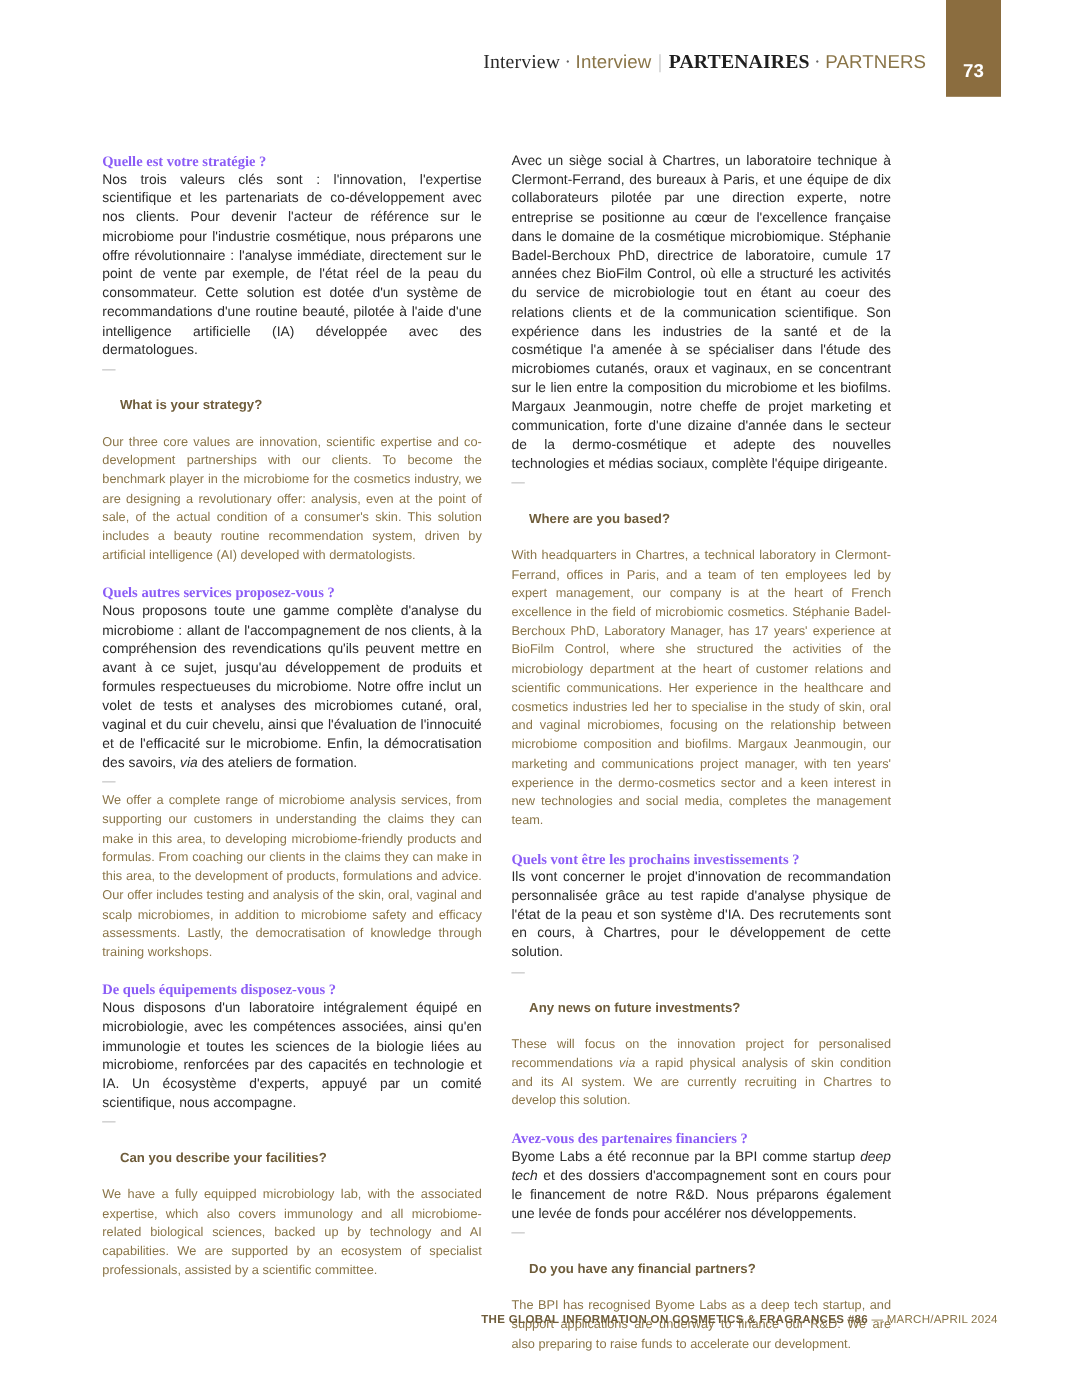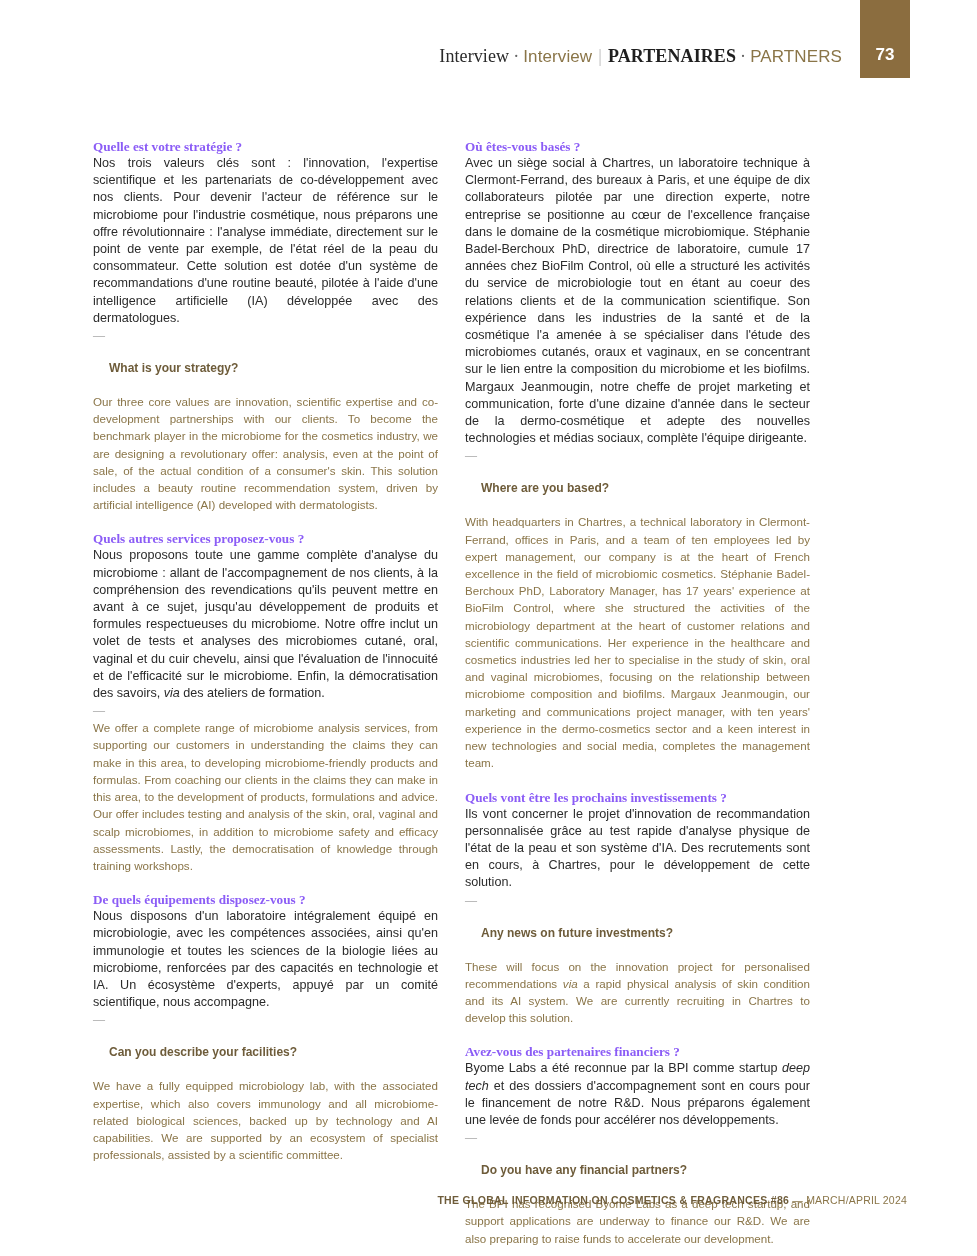--- a/index.html
+++ b/index.html
@@ -4,21 +4,21 @@
 <style>
   html, body { margin:0; padding:0; background:#ffffff; }
   body { width:977px; height:1256px; position:relative; overflow:hidden; font-family:"Liberation Serif", serif; color:#2a2a2a; }
   .header { position:absolute; top:0; left:0; width:977px; height:80px; }
   .header-text { position:absolute; right:135px; top:46px; font-size:18px; white-space:nowrap; letter-spacing:0.1px; }
   .h-fr { color:#2a2a2a; font-family:"Liberation Serif", serif; }
   .h-en { color:#8a7548; font-family:"Liberation Sans", sans-serif; font-size:17px; }
   .h-bold { font-weight:bold; color:#1f1f1f; font-family:"Liberation Serif", serif; }
   .h-dot { color:#666; margin:0 4px; }
   .h-sep { color:#bbb; margin:0 6px; }
-  .page-tab { position:absolute; left:860px; top:0; width:50px; height:78px; background:#8b6d3f; display:flex; align-items:flex-end; justify-content:center; }
+  .page-tab { position:absolute; left:860px; top:0; width:50px; height:88px; background:#8b6d3f; display:flex; align-items:flex-end; justify-content:center; }
   .page-num { color:#ffffff; font-family:"Liberation Sans", sans-serif; font-weight:bold; font-size:17px; padding-bottom:13px; }
 
   .col { position:absolute; top:138px; width:345px; }
   .col-left { left:93px; }
   .col-right { left:465px; }
   .q-fr { font-family:"Liberation Serif", serif; font-weight:bold; font-size:13.2px; color:#8b5cf6; line-height:17px; margin:0; }
   .p-fr { font-family:Liberation Sans, sans-serif; font-size:12.6px; color:#2b2b2b; line-height:17.2px; margin:0; text-align:justify; }
   .dash { color:#999; font-size:12px; line-height:17px; margin:0; }
   .q-en { font-family:"Liberation Sans", sans-serif; font-weight:bold; font-size:12px; color:#6e5c3a; line-height:17px; margin:16px; }
   .p-en { font-family:Liberation Sans, sans-serif; font-size:11.6px; color:#8a7548; line-height:17.2px; margin:0; text-align:justify; }
@@ -59,21 +59,20 @@
     <p class="q-fr">De quels équipements disposez-vous ?</p>
     <p class="p-fr">Nous disposons d'un laboratoire intégralement équipé en microbiologie, avec les compétences associées, ainsi qu'en immunologie et toutes les sciences de la biologie liées au microbiome, renforcées par des capacités en technologie et IA. Un écosystème d'experts, appuyé par un comité scientifique, nous accompagne.</p>
     <p class="dash">—</p>
     <p class="q-en">Can you describe your facilities?</p>
     <p class="p-en">We have a fully equipped microbiology lab, with the associated expertise, which also covers immunology and all microbiome-related biological sciences, backed up by technology and AI capabilities. We are supported by an ecosystem of specialist professionals, assisted by a scientific committee.</p>
   </div>
 </div>
 
 <div class="col col-right">
   <div>
-    <p class="q-fr">Où êtes-vous basés ?</p>
     <p class="p-fr">Avec un siège social à Chartres, un laboratoire technique à Clermont-Ferrand, des bureaux à Paris, et une équipe de dix collaborateurs pilotée par une direction experte, notre entreprise se positionne au cœur de l'excellence française dans le domaine de la cosmétique microbiomique. Stéphanie Badel-Berchoux PhD, directrice de laboratoire, cumule 17 années chez BioFilm Control, où elle a structuré les activités du service de microbiologie tout en étant au coeur des relations clients et de la communication scientifique. Son expérience dans les industries de la santé et de la cosmétique l'a amenée à se spécialiser dans l'étude des microbiomes cutanés, oraux et vaginaux, en se concentrant sur le lien entre la composition du microbiome et les biofilms. Margaux Jeanmougin, notre cheffe de projet marketing et communication, forte d'une dizaine d'année dans le secteur de la dermo-cosmétique et adepte des nouvelles technologies et médias sociaux, complète l'équipe dirigeante.</p>
     <p class="dash">—</p>
     <p class="q-en">Where are you based?</p>
     <p class="p-en">With headquarters in Chartres, a technical laboratory in Clermont-Ferrand, offices in Paris, and a team of ten employees led by expert management, our company is at the heart of French excellence in the field of microbiomic cosmetics. Stéphanie Badel-Berchoux PhD, Laboratory Manager, has 17 years' experience at BioFilm Control, where she structured the activities of the microbiology department at the heart of customer relations and scientific communications. Her experience in the healthcare and cosmetics industries led her to specialise in the study of skin, oral and vaginal microbiomes, focusing on the relationship between microbiome composition and biofilms. Margaux Jeanmougin, our marketing and communications project manager, with ten years' experience in the dermo-cosmetics sector and a keen interest in new technologies and social media, completes the management team.</p>
   </div>
   <div class="gap"></div>
   <div>
     <p class="q-fr">Quels vont être les prochains investissements ?</p>
     <p class="p-fr">Ils vont concerner le projet d'innovation de recommandation personnalisée grâce au test rapide d'analyse physique de l'état de la peau et son système d'IA. Des recrutements sont en cours, à Chartres, pour le développement de cette solution.</p>
     <p class="dash">—</p>

